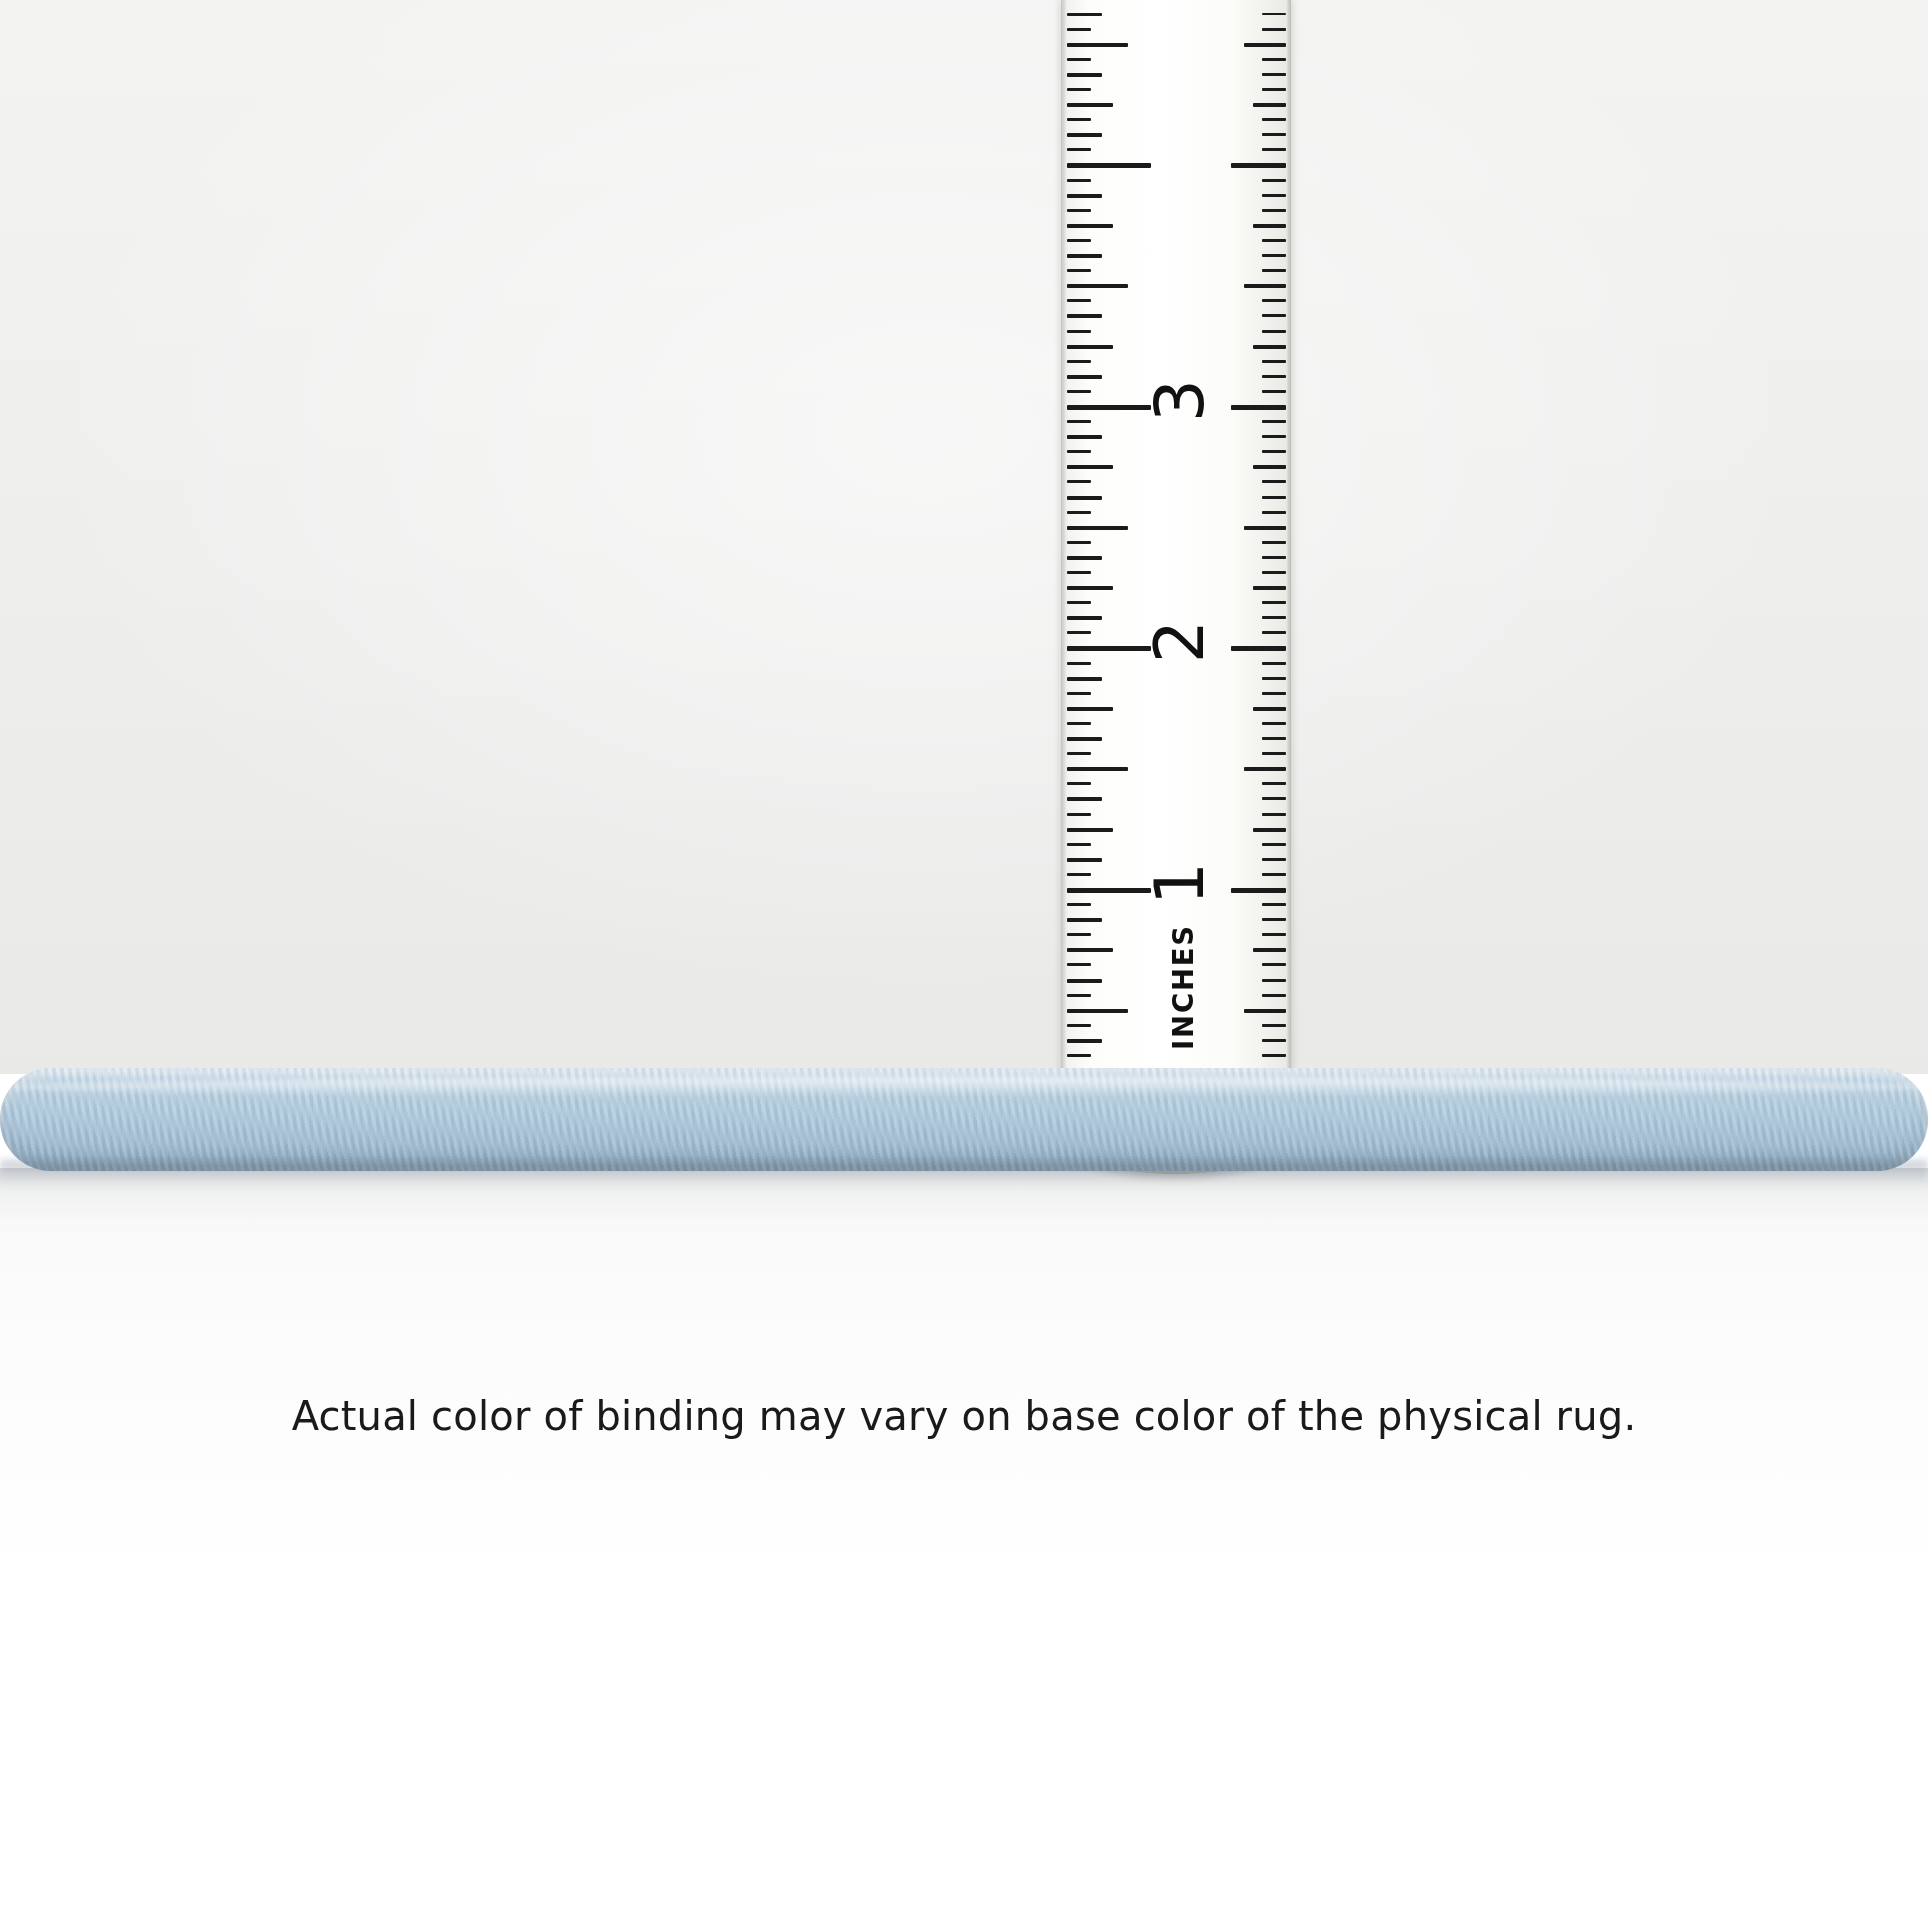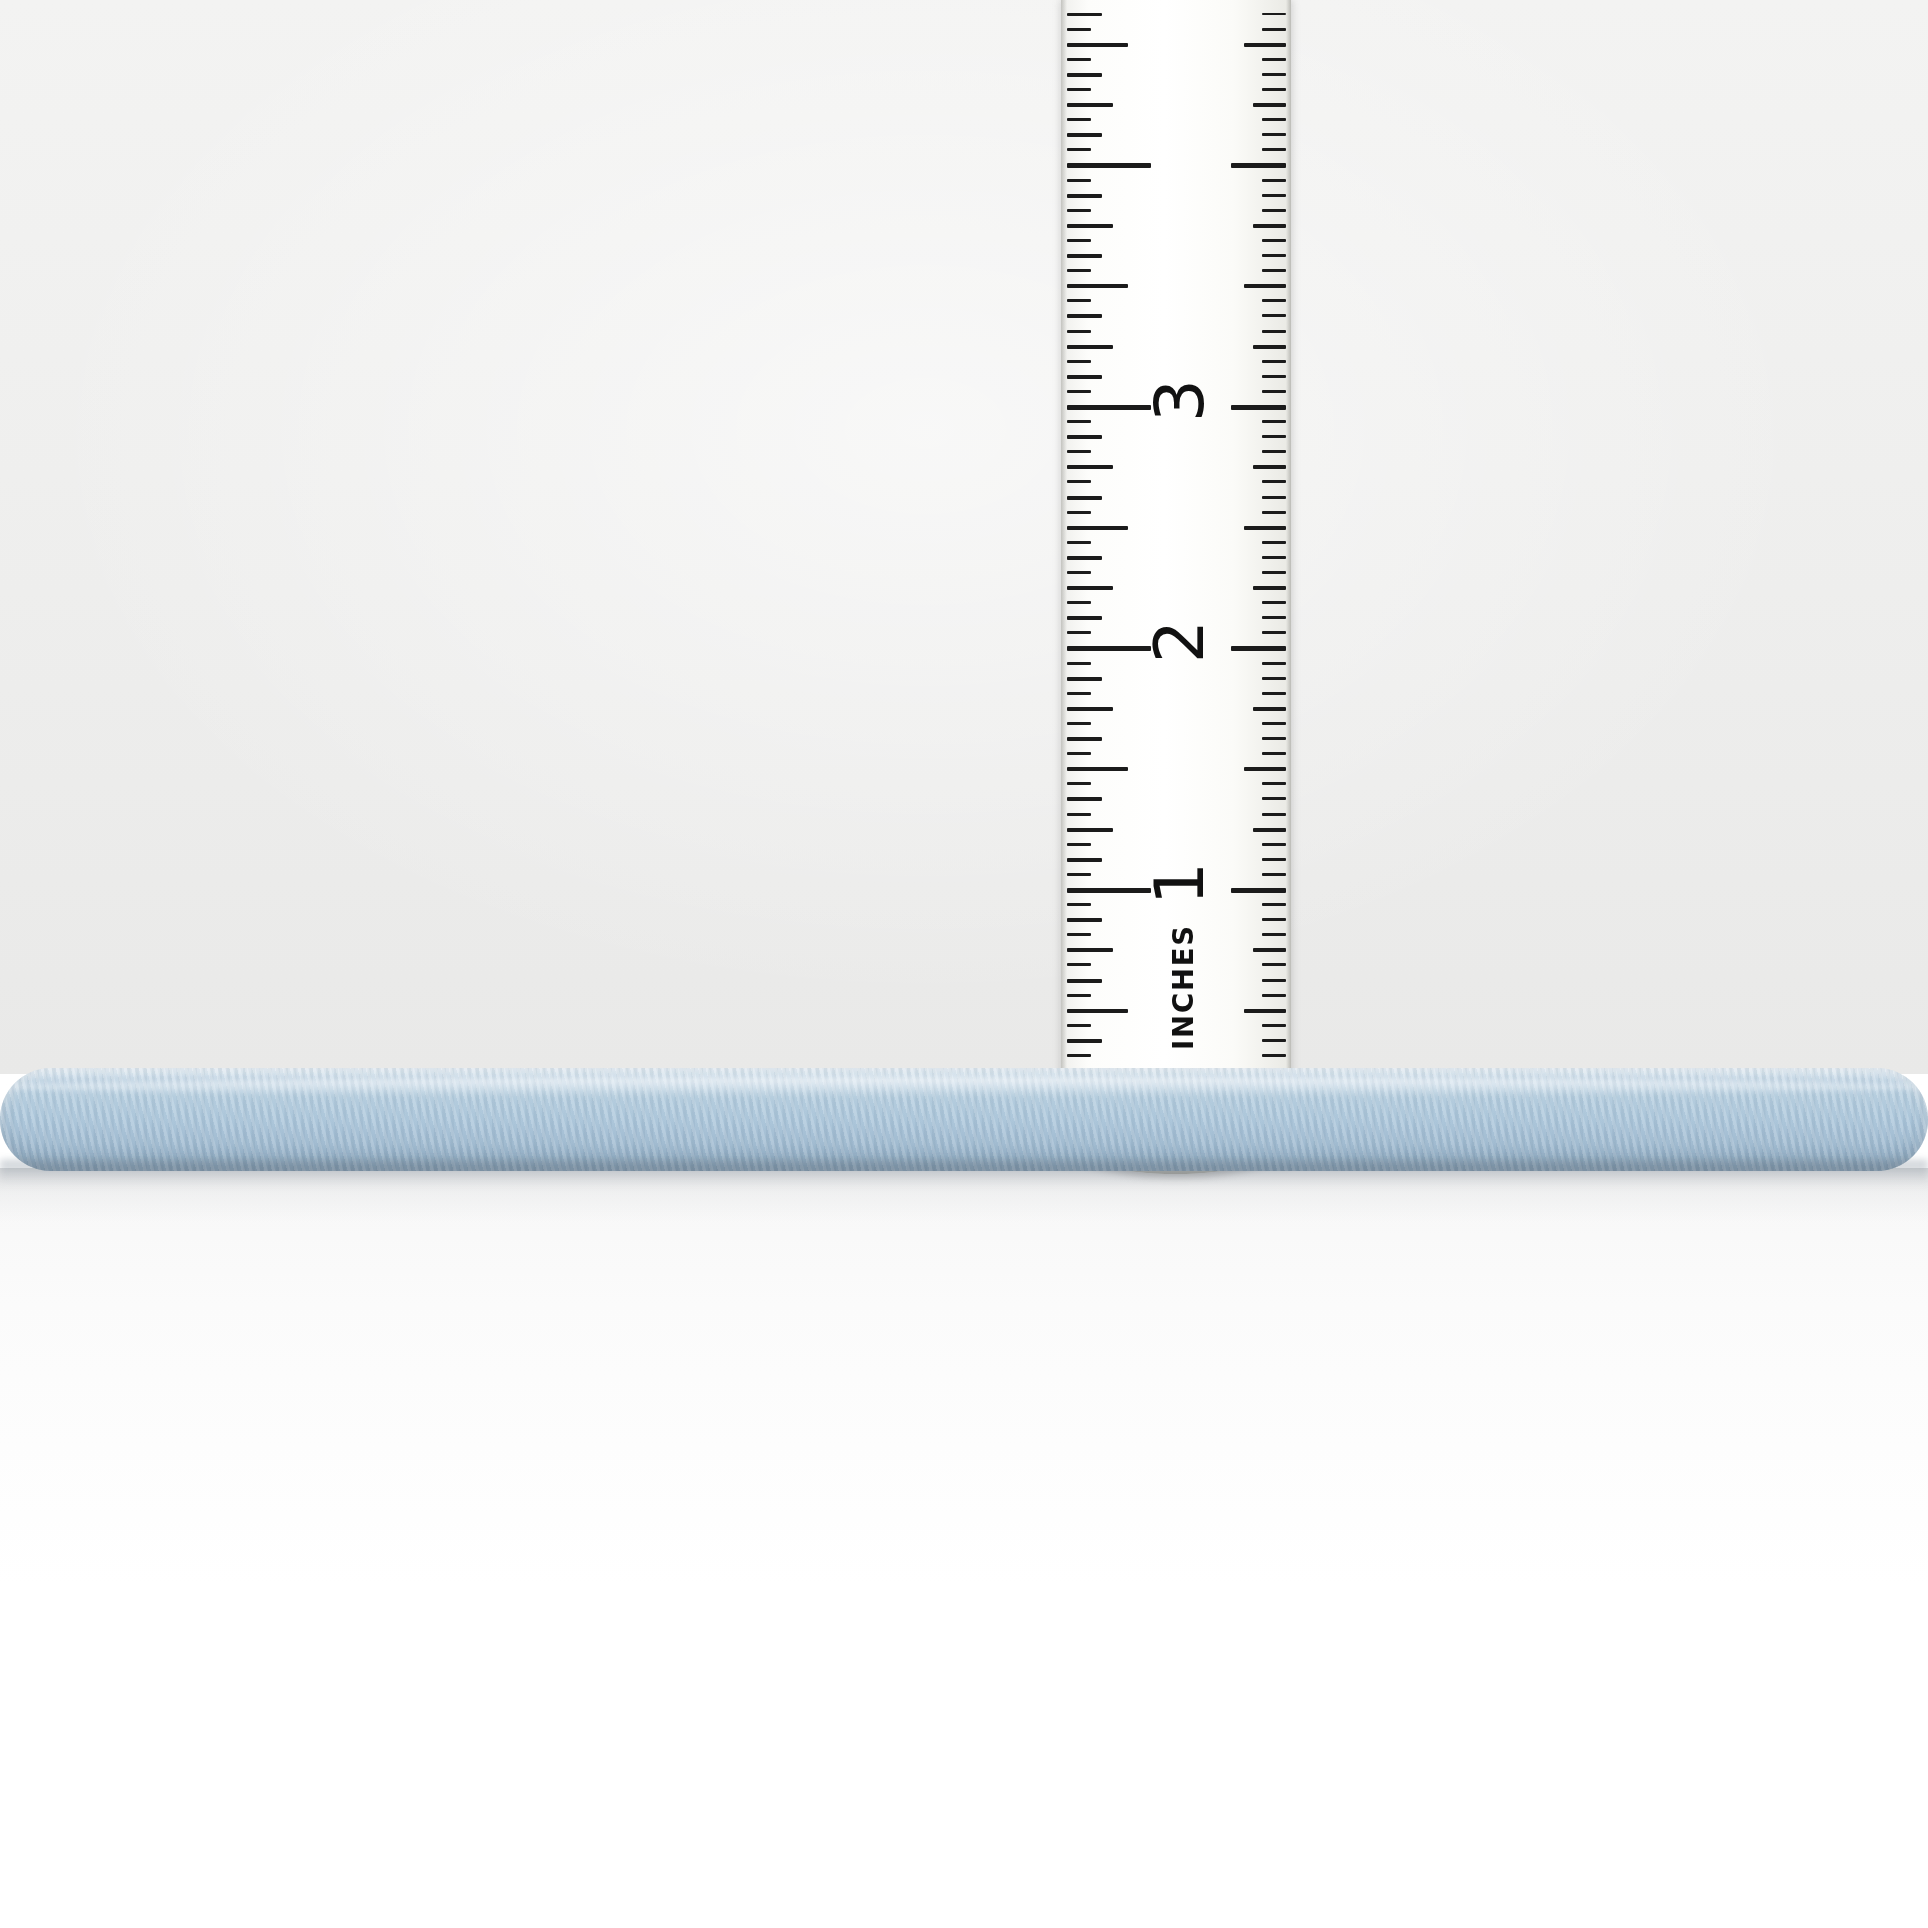--- a/index.html
+++ b/index.html
@@ -412,16 +412,17 @@
 
   <div class="rug">
     <div class="rug-body"></div>
     <div class="rug-weave"></div>
     <div class="rug-weave2"></div>
     <div class="rug-highlight"></div>
     <div class="rug-undershadow"></div>
   </div>
 
   <div class="caption">
+    <span class="line">Actual color of binding may vary on base color of the physical rug.</span>
   </div>
 
 </div>
 
 
 </body></html>

